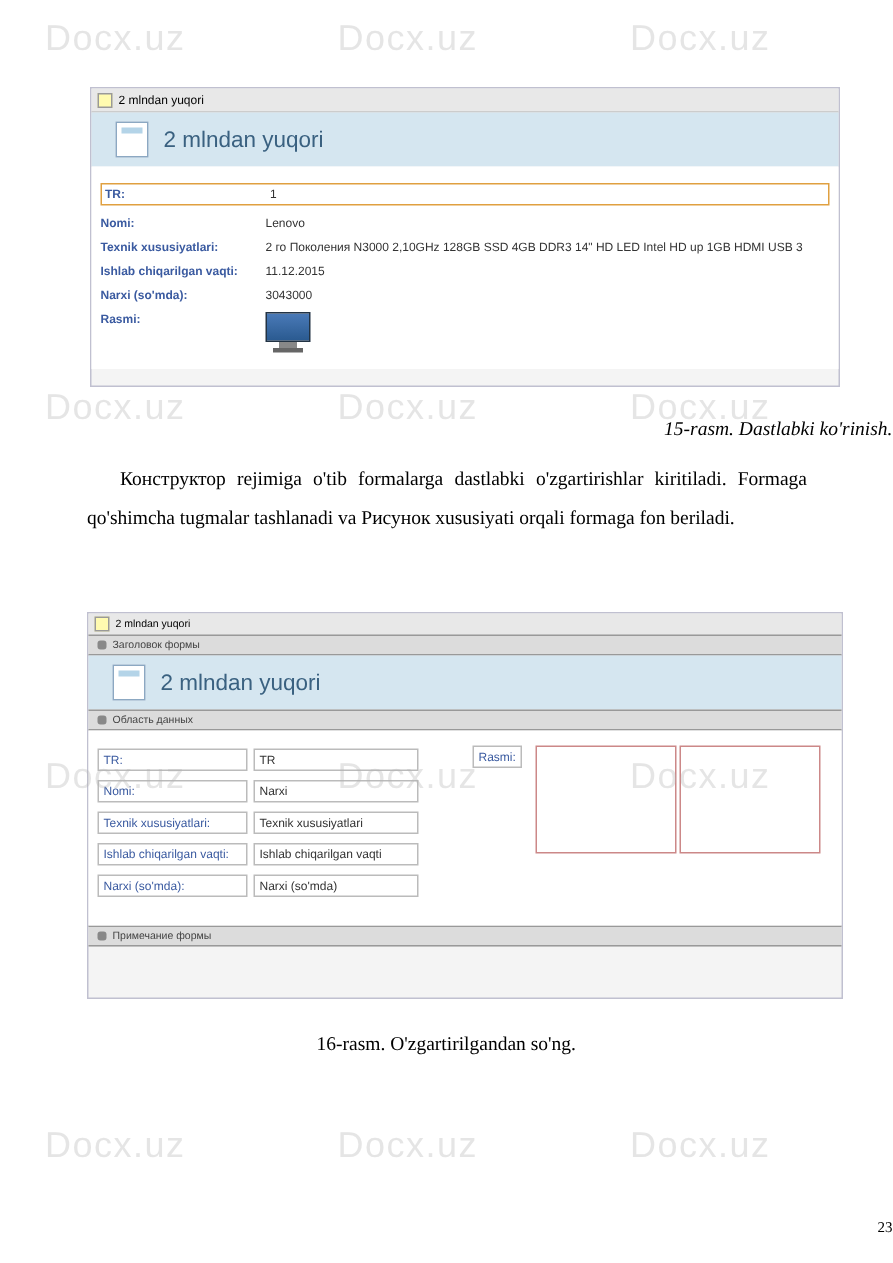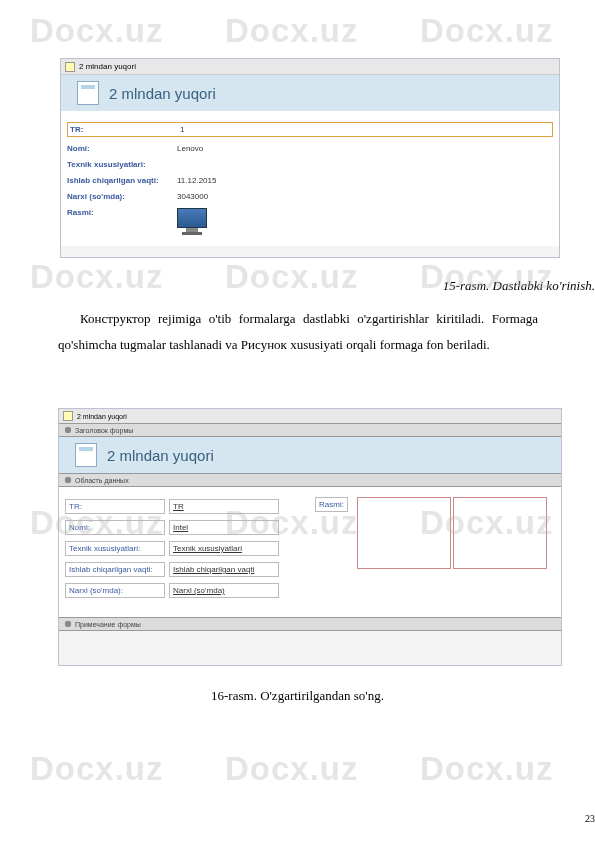--- a/index.html
+++ b/index.html
@@ -8,22 +8,22 @@
     height: 842px;
     background: #ffffff;
     font-family: Arial, sans-serif;
     position: relative;
     overflow: hidden;
   }
 
   
   .watermark {
     position: absolute;
-    font-size: 33px;
-    font-weight: bold;
+    font-size: 24px;
+    font-weight: normal;
     color: rgba(180, 180, 180, 0.35);
     letter-spacing: 1px;
     pointer-events: none;
     z-index: 100;
   }
   .wm1a { top: 12px; left: 30px; }
   .wm1b { top: 12px; left: 225px; }
   .wm1c { top: 12px; left: 420px; }
   .wm2a { top: 258px; left: 30px; }
   .wm2b { top: 258px; left: 225px; }
@@ -219,21 +219,20 @@
     padding: 2px 3px;
     background: #fff;
   }
   .field-ctrl {
     width: 110px;
     color: #333;
     border: 1px solid #bbb;
     padding: 2px 3px;
     margin-left: 4px;
     background: #fff;
-    text-decoration: underline;
   }
   .rasm-label {
     position: absolute;
     top: 10px;
     left: 256px;
     font-size: 8px;
     color: #3a5aa0;
     border: 1px solid #bbb;
     padding: 2px 3px;
     background: #fff;
@@ -307,20 +306,21 @@
     <div class="row tr-row">
       <span class="label">TR:</span>
       <span class="value">1</span>
     </div>
     <div class="row">
       <span class="label">Nomi:</span>
       <span class="value">Lenovo</span>
     </div>
     <div class="row">
       <span class="label">Texnik xususiyatlari:</span>
+      <span class="value">2 го Поколения N3000 2,10GHz 128GB SSD 4GB DDR3 14" HD LED Intel HD up 1GB HDMI USB 3</span>
     </div>
     <div class="row">
       <span class="label">Ishlab chiqarilgan vaqti:</span>
       <span class="value">11.12.2015</span>
     </div>
     <div class="row">
       <span class="label">Narxi (so'mda):</span>
       <span class="value">3043000</span>
     </div>
     <div class="row">
@@ -359,21 +359,21 @@
     <span class="knob"></span>
     <span>Область данных</span>
   </div>
   <div class="design-grid">
     <div class="field-row">
       <span class="field-label">TR:</span>
       <span class="field-ctrl">TR</span>
     </div>
     <div class="field-row">
       <span class="field-label">Nomi:</span>
-      <span class="field-ctrl">Intel</span>
+      <span class="field-ctrl">Narxi</span>
     </div>
     <div class="field-row">
       <span class="field-label">Texnik xususiyatlari:</span>
       <span class="field-ctrl">Texnik xususiyatlari</span>
     </div>
     <div class="field-row">
       <span class="field-label">Ishlab chiqarilgan vaqti:</span>
       <span class="field-ctrl">Ishlab chiqarilgan vaqti</span>
     </div>
     <div class="field-row">

